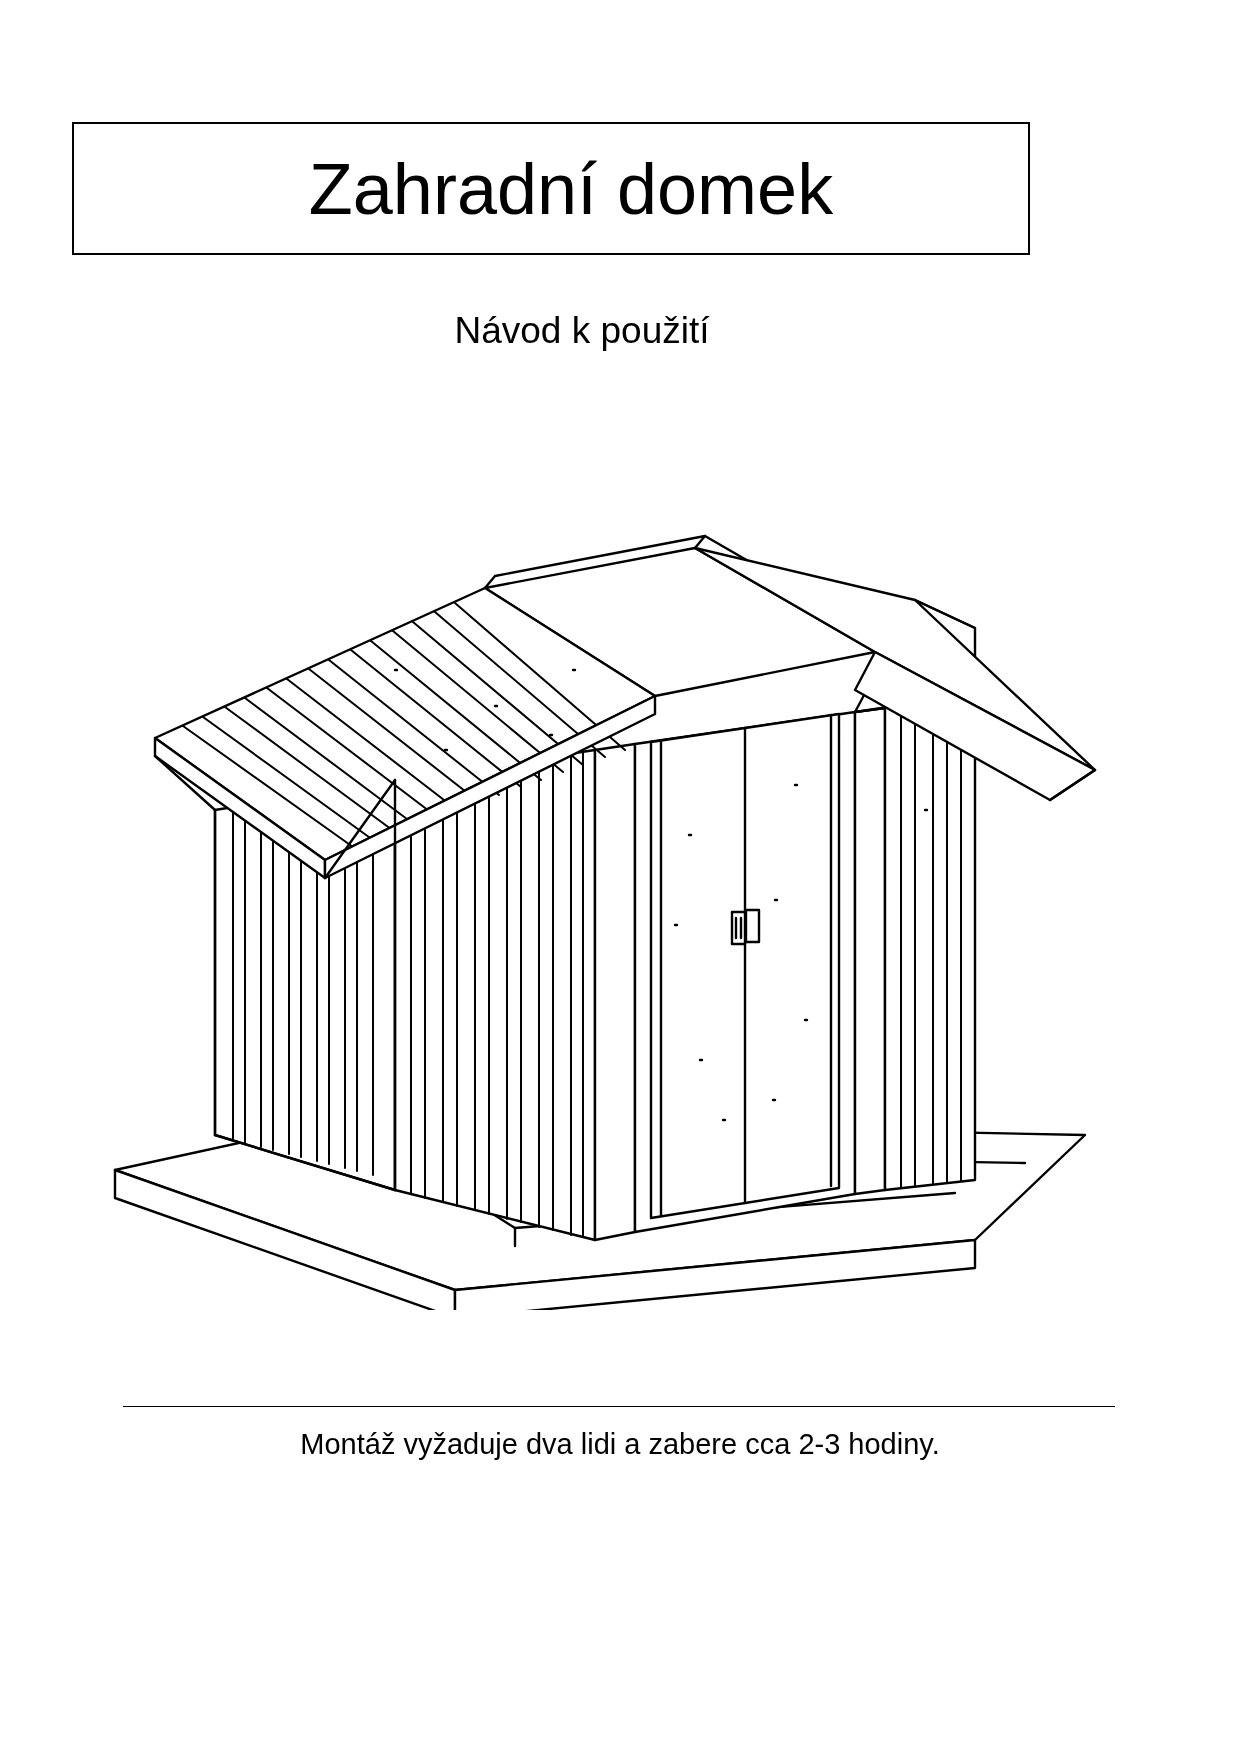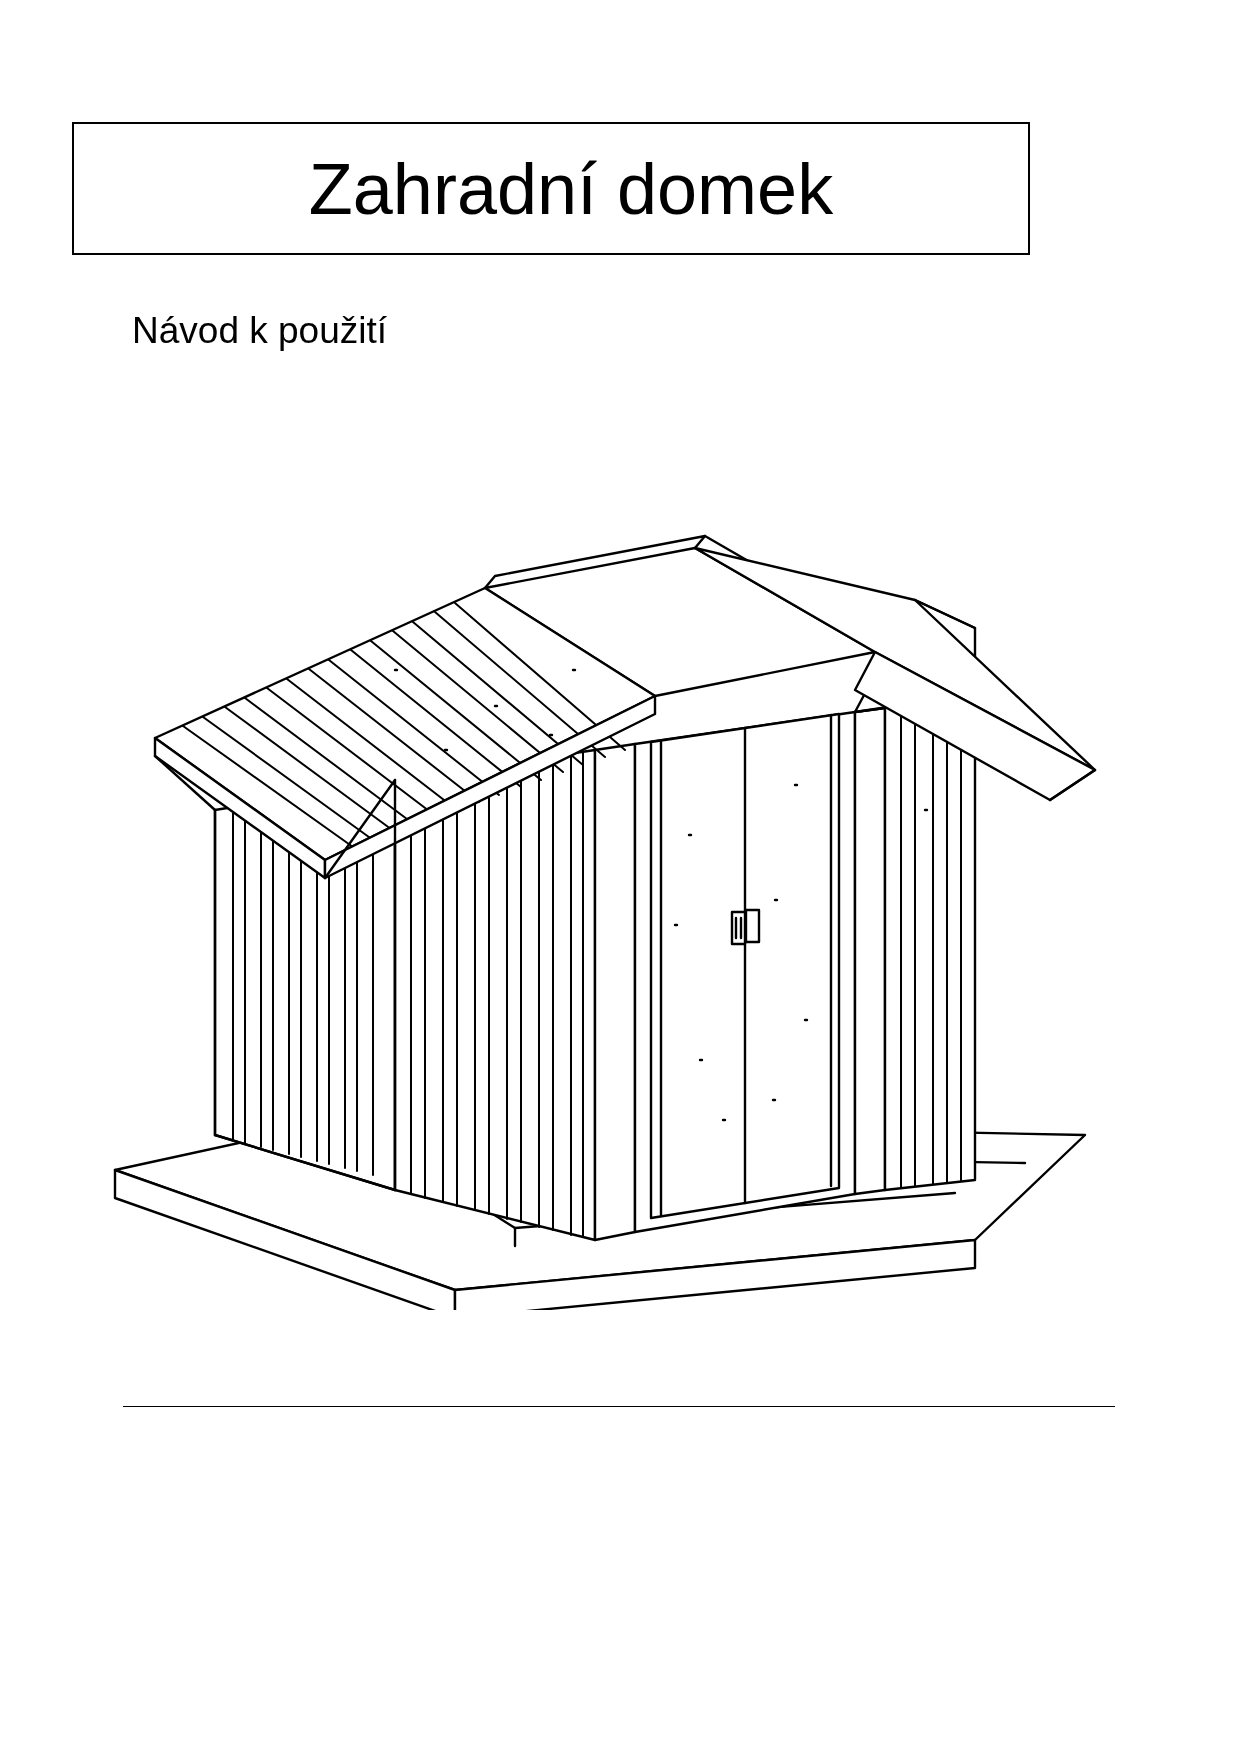--- a/index.html
+++ b/index.html
@@ -47,20 +47,21 @@
   .subtitle {
     position: absolute;
     left: 132px;
     top: 305px;
     width: 900px;
   }
   .subtitle-line {
     font-size: 37px;
     line-height: 1.42;
     white-space: nowrap;
+    text-align: center;
   }
 
   
   .illustration {
     position: absolute;
     left: 95px;
     top: 480px;
     width: 1010px;
     height: 830px;
   }
@@ -231,14 +232,15 @@
         <polyline points="120,655 300,710"></polyline>
 
         <polyline points="120,330 60,276"></polyline>
         <polyline points="120,330 120,655"></polyline>
         <polyline points="230,398 300,300"></polyline>
       </g>
     </svg>
   </div>
 
   <div class="footer-rule"></div>
+  <div class="footer-note">Montáž vyžaduje dva lidi a zabere cca 2-3 hodiny.</div>
 
 </div>
 
 </body></html>

